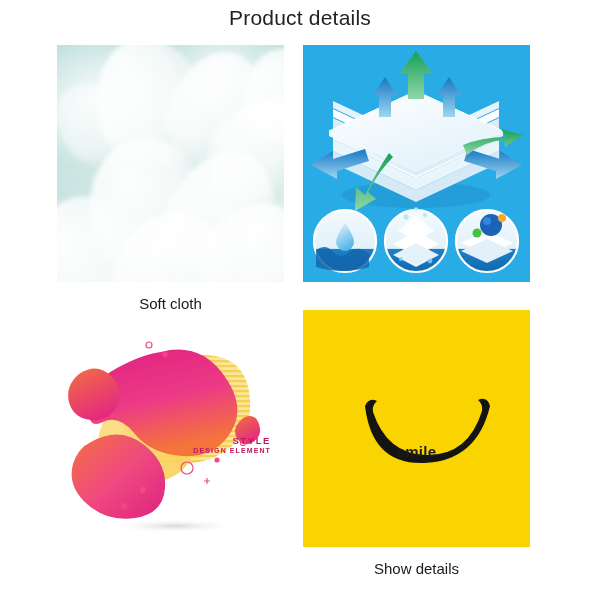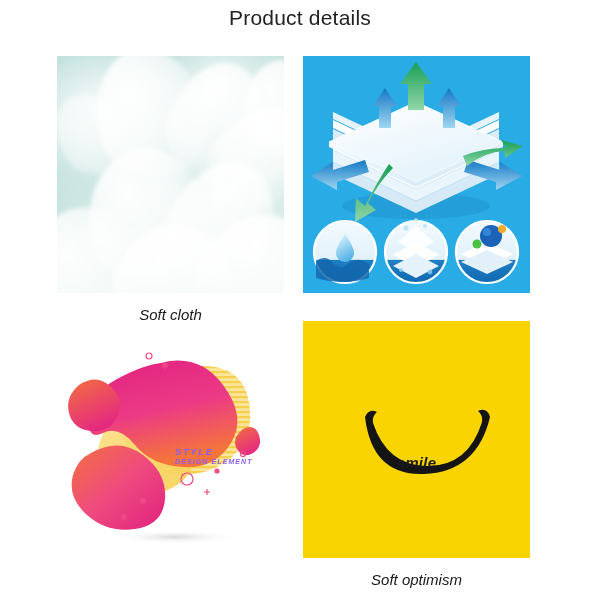--- a/index.html
+++ b/index.html
@@ -28,24 +28,23 @@
     width: 600px;
     text-align: center;
     font-size: 21px;
     color: #222222;
     font-family: "Liberation Sans", sans-serif;
     letter-spacing: 0.2px;
   }
 
   .grid {
     position: absolute;
-    top: 56px;
+    top: 45px;
     left: 0;
     width: 600px;
-    font-style: italic;
   }
 
   .row {
     position: relative;
     height: 265px;
   }
   .row.row-2 {
     height: 265px;
   }
 
@@ -119,22 +118,22 @@
     height: 100%;
     background: #ffffff;
     position: relative;
   }
   .fluid-svg { display: block; width: 100%; height: 100%; }
   .style-text {
     position: absolute;
     left: 118px;
     top: 125px;
     width: 96px;
-    text-align: left;
-    color: #8b5cf6;
+    text-align: right;
+    color: #be185d;
     pointer-events: none;
   }
   .style-main {
     font-size: 9.5px;
     font-weight: bold;
     letter-spacing: 1.6px;
     line-height: 11px;
     font-family: "Liberation Sans", sans-serif;
   }
   .style-sub {
@@ -381,17 +380,17 @@
       <div class="cell col-2">
         <div class="thumb">
           <div class="smile-bg">
             <svg class="smile-svg" viewBox="0 0 227 237" preserveAspectRatio="none">
               <rect x="0" y="0" width="227" height="237" fill="#fad400"></rect>
               <path d="M62 96 q4 -9 12 -5 q-5 4 -4 11 q14 42 53 43 q42 1 56 -44 q1 -7 -4 -11 q9 -4 12 6 q-13 55 -66 57 q-52 2 -59 -57 z" fill="#141414"></path>
             </svg>
             <div class="smile-word">smile</div>
           </div>
         </div>
-        <div class="caption">Soft optimism</div>
+        <div class="caption">Show details</div>
       </div>
     </div>
   </div>
 </div>
 
 </body></html>

